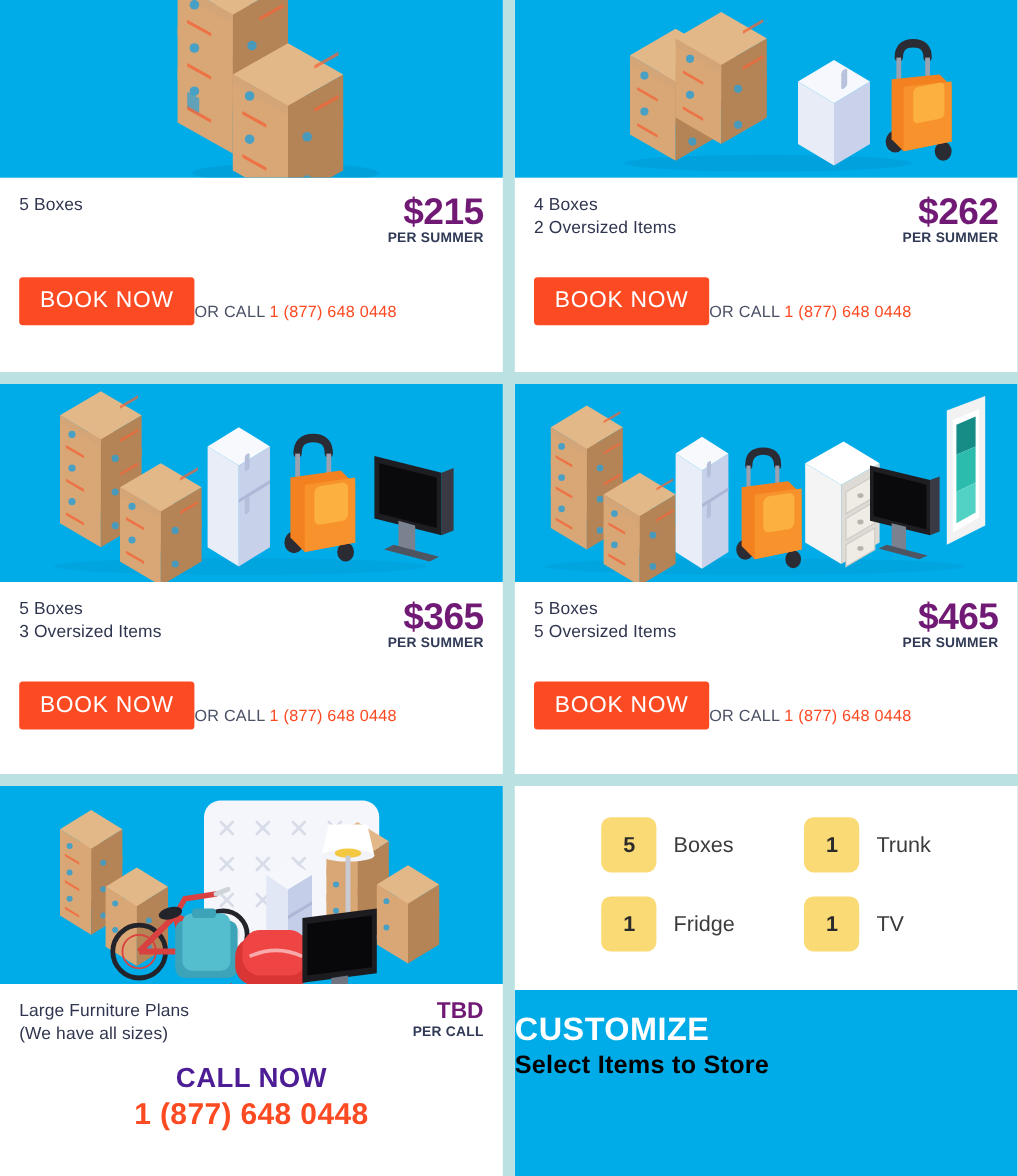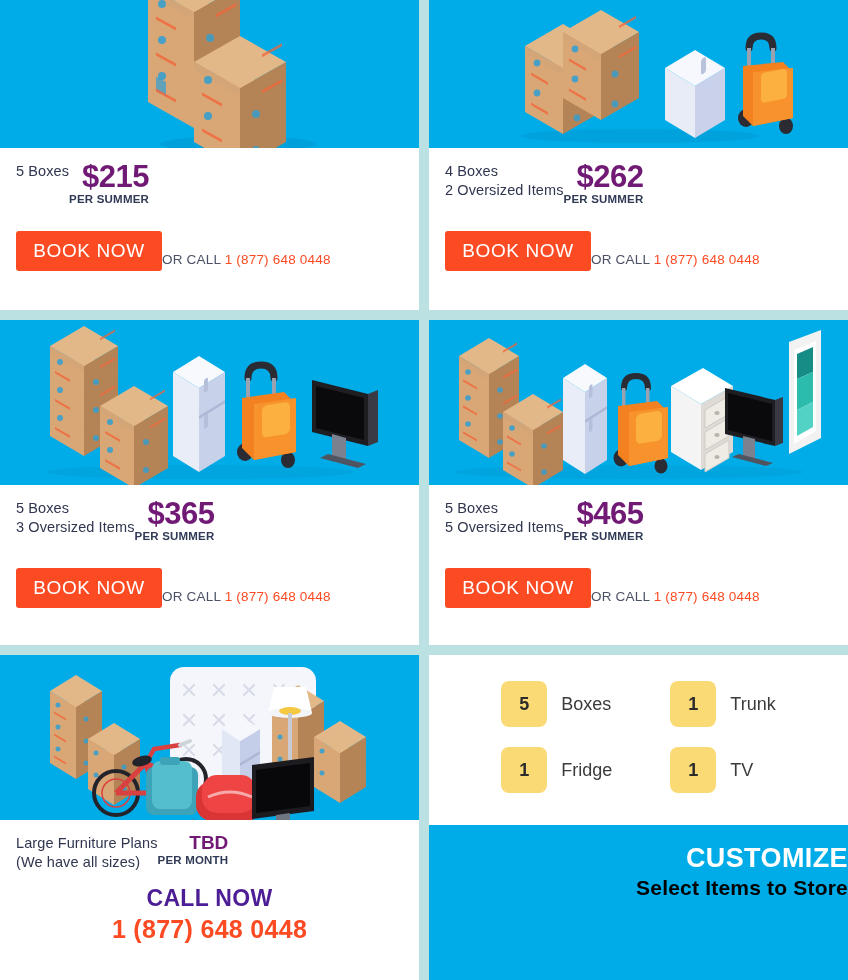--- a/index.html
+++ b/index.html
@@ -39,20 +39,21 @@
   
   .body {
     flex: 1;
     padding: 14px 16px 0 16px;
     position: relative;
     display: flex;
     flex-direction: column;
   }
   .toprow {
     display: flex;
+    justify-content: space-between;
     align-items: flex-start;
   }
   .items {
     font-size: 14.5px;
     line-height: 1.28;
     color: #30364f;
     letter-spacing: .1px;
   }
   .priceblock { text-align: right; }
   .price {
@@ -134,22 +135,21 @@
     background: #fada75;
     border-radius: 8px;
     display: flex; align-items: center; justify-content: center;
     font-size: 18px; font-weight: bold; color: #2b2b2b;
   }
   .cust-label { font-size: 18px; color: #3b3b3b; }
   .cust-footer {
     background: #00ace8;
     height: 155px;
     padding-top: 18px;
-    text-align: right;
-    padding-left: 17px;
+    text-align: left;
   }
   .cust-footer .t1 {
     color:#fff; font-size: 27px; font-weight: bold; letter-spacing: .4px;
   }
   .cust-footer .t2 {
     color:#000000; font-size: 21px; font-weight: bold; letter-spacing: .2px; margin-top: 2px;
   }
 </style>
 </head>
 <body>
@@ -743,21 +743,21 @@
       </svg>
     </div>
     <div class="body">
       <div class="toprow">
         <div class="items">
           <div>Large Furniture Plans</div>
           <div>(We have all sizes)</div>
         </div>
         <div class="priceblock">
           <div class="price tbd">TBD</div>
-          <div class="per">PER MONTH</div>
+          <div class="per">PER CALL</div>
         </div>
       </div>
       <div class="callnow">
         <div class="label">CALL NOW</div>
         <div class="tel">1 (877) 648 0448</div>
       </div>
     </div>
   </div>
 
   <div class="card">

